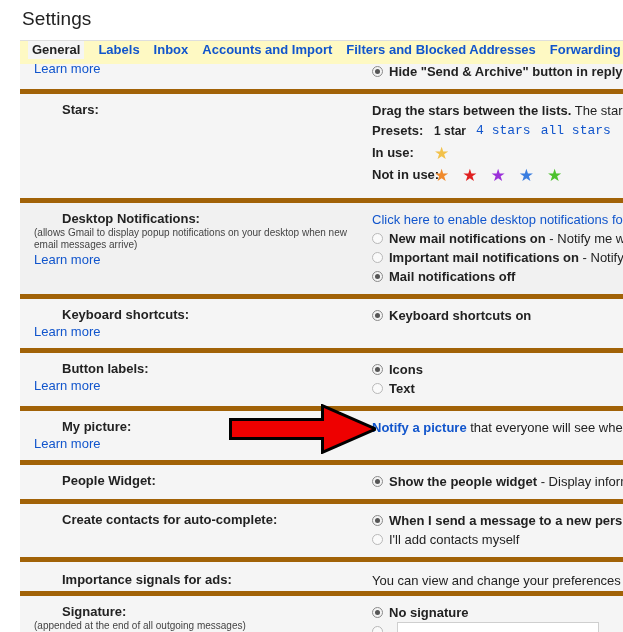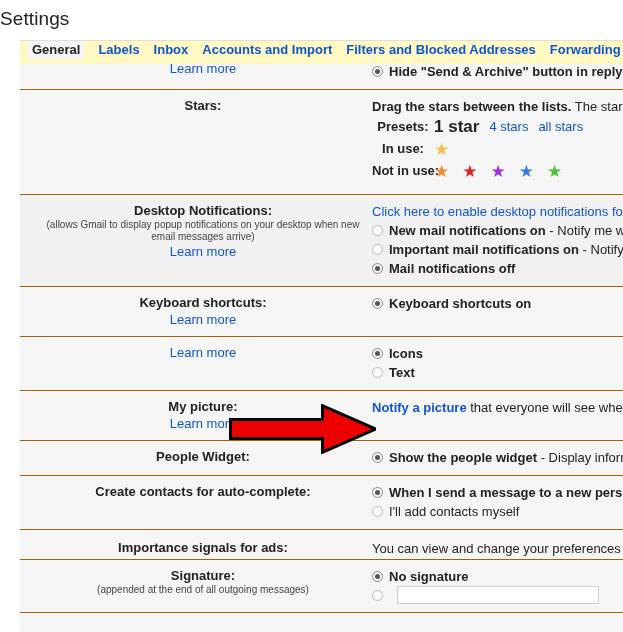--- a/index.html
+++ b/index.html
@@ -14,20 +14,21 @@
     font-size: 13px;
     color: #222222;
     overflow: hidden;
     position: relative;
   }
 
   
   .page-header {
     height: 38px;
     background: #ffffff;
+    padding-left: 22px;
     box-sizing: border-box;
     display: flex;
     align-items: center;
   }
   .page-title {
     font-size: 19px;
     color: #222222;
     letter-spacing: 0.1px;
   }
 
@@ -76,25 +77,24 @@
 
   
   .rows {
     position: absolute;
     left: 0;
     top: 0;
     width: 603px;
   }
   .row {
     display: flex;
-    border-bottom: 1px solid #a16207;
+    border-bottom: 5px solid #a16207;
     box-sizing: border-box;
     padding: 7px 0 8px 0;
     background: #f5f5f5;
-    text-align: center;
   }
   .row.shaded {
     background: #f1f1f1;
   }
   .row-label {
     width: 352px;
     flex: 0 0 352px;
     padding-left: 14px;
     box-sizing: border-box;
   }
@@ -103,20 +103,21 @@
     padding-right: 4px;
     box-sizing: border-box;
     overflow: hidden;
     white-space: nowrap;
   }
   .label-title {
     font-weight: bold;
     font-size: 13px;
     color: #222;
     line-height: 17px;
+    margin-left: 28px;
   }
   .label-sub {
     font-size: 10px;
     color: #444;
     line-height: 12px;
     white-space: normal;
   }
   .learn-more {
     color: #15c;
     font-size: 13px;
@@ -189,26 +190,27 @@
   }
   .star-line-label {
     font-weight: bold;
     font-size: 13px;
     width: 62px;
     flex: 0 0 62px;
   }
   .preset-link {
     margin-right: 10px;
     font-size: 13px;
+    font-family: Liberation Mono, monospace;
   }
   .preset-cur {
     font-weight: bold;
     color: #222;
     margin-right: 10px;
-    font-size: 17px;
+    font-size: 12px;
   }
   .star {
     font-size: 17px;
     line-height: 17px;
     margin-right: 13px;
     cursor: pointer;
   }
   .star-row-inner { display: flex; align-items: center; }
 
   
@@ -323,20 +325,21 @@
       <div class="row-value">
         <div class="opt">
           <span class="radio checked"></span>
           <span class="opt-text" style="font-weight:bold;">Keyboard shortcuts on</span>
         </div>
       </div>
     </div>
 
     <div class="row">
       <div class="row-label">
+        <div class="label-title">Button labels:</div>
         <span class="learn-more">Learn more</span>
       </div>
       <div class="row-value">
         <div class="opt">
           <span class="radio checked"></span>
           <span class="opt-text" style="font-weight:bold;">Icons</span>
         </div>
         <div class="opt">
           <span class="radio"></span>
           <span class="opt-text" style="font-weight:bold;">Text</span>

